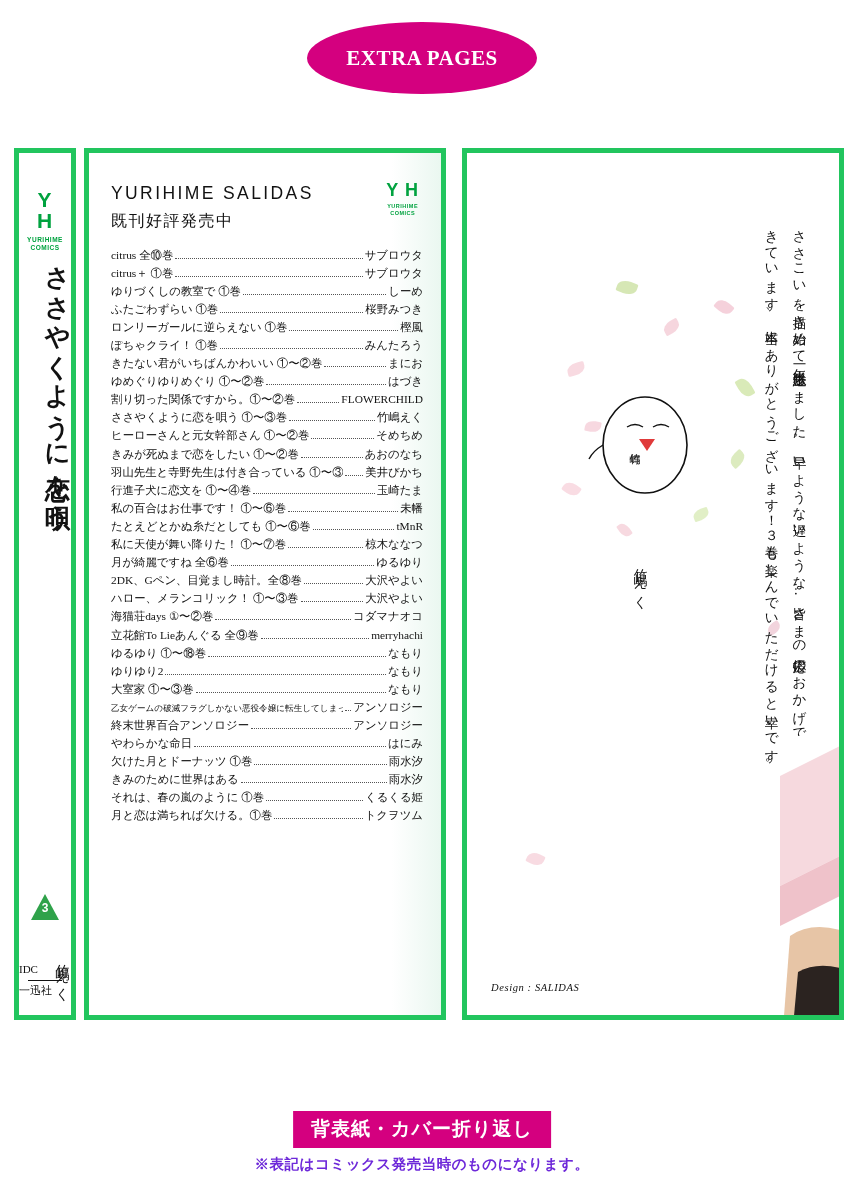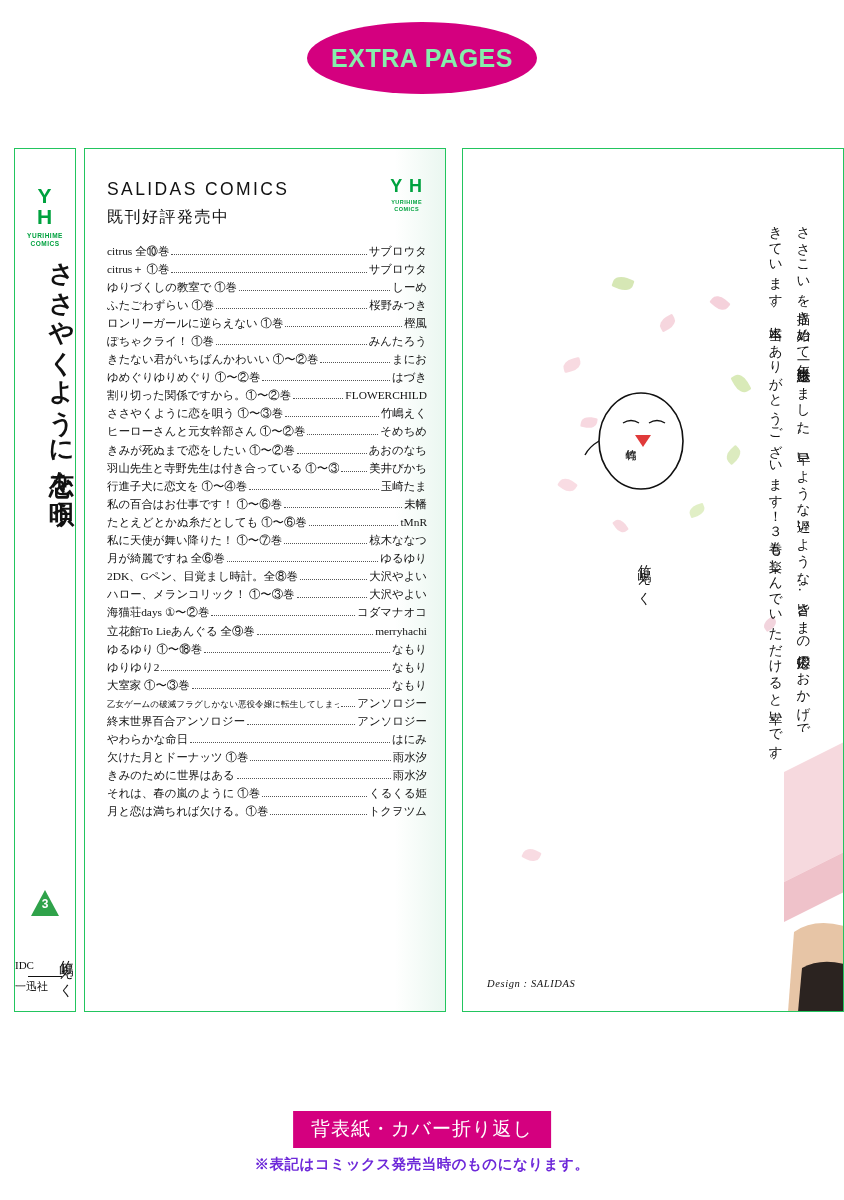--- a/index.html
+++ b/index.html
@@ -24,37 +24,37 @@
     top: 22px;
     width: 230px;
     height: 72px;
     background: #d4007f;
     border-radius: 50% / 50%;
     display: flex;
     align-items: center;
     justify-content: center;
   }
   .banner-text {
-    color: #86efac;
-    font-size: 25px;
+    color: #ffffff;
+    font-size: 21px;
     font-weight: bold;
     letter-spacing: 0.5px;
-    font-family: Liberation Sans, sans-serif;
+    font-family: Liberation Serif, serif;
   }
 
   
   .footer-band {
     position: absolute;
     left: 50%;
     transform: translateX(-50%);
     bottom: 52px;
     background: #d4007f;
     color: #fff;
     font-size: 19px;
-    font-weight: normal;
+    font-weight: bold;
     padding: 5px 18px 6px 18px;
     letter-spacing: 1px;
   }
   .footer-note {
     position: absolute;
     left: 50%;
     transform: translateX(-50%);
     bottom: 26px;
     font-size: 14.5px;
     font-weight: bold;
@@ -68,22 +68,22 @@
     position: absolute;
     top: 148px;
     left: 14px;
     right: 14px;
     height: 880px;
   }
 
   .panel {
     position: absolute;
     top: 0;
-    bottom: 16px;
-    border: 1px solid #22c55e;
+    bottom: 8px;
+    border: 5px solid #22c55e;
     background: #fff;
   }
 
   
   .panel-spine { left: 0; width: 62px; }
   .panel-list  { left: 70px; width: 362px; }
   .panel-right { left: 448px; width: 382px; }
 
   
   .spine-inner {
@@ -344,21 +344,21 @@
           <div>一迅社</div>
         </div>
 
       </div>
     </div>
 
     <div class="panel panel-list">
       <div class="list-inner">
 
         <div class="list-head">
-          <div class="list-head-title">SALIDAS COMICS</div>
+          <div class="list-head-title">YURIHIME SALIDAS</div>
           <div class="list-head-sub">既刊好評発売中</div>
           <div class="list-head-logo">
             <div class="yh-mark">Y H</div>
             <div class="yh-sub">YURIHIME<br>COMICS</div>
           </div>
         </div>
 
         <div class="entries" id="entries">
             <div class="entry">
               <span class="t">citrus 全⑩巻</span>

